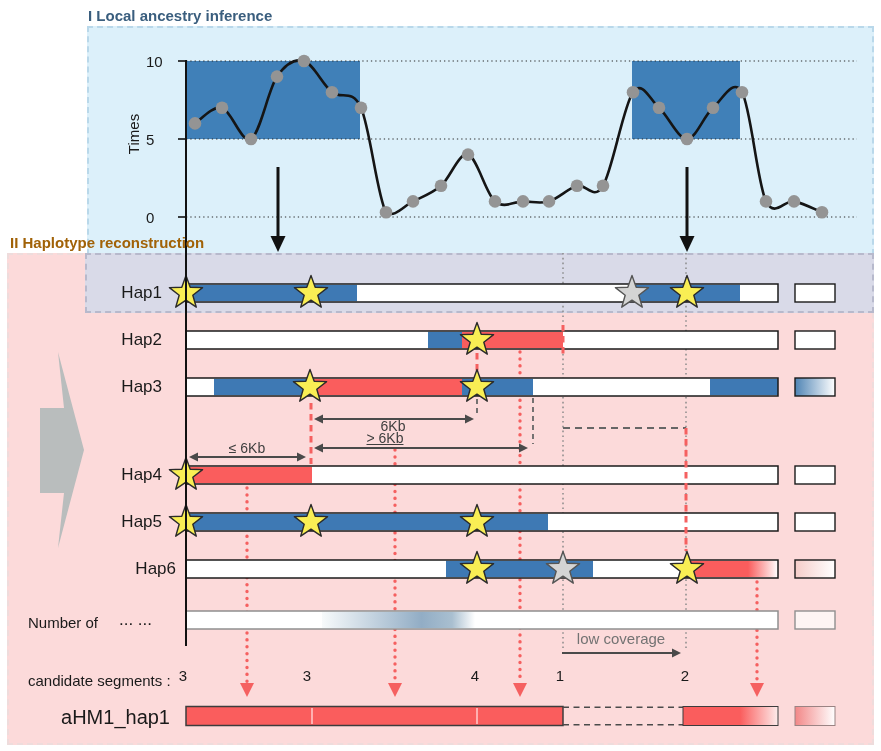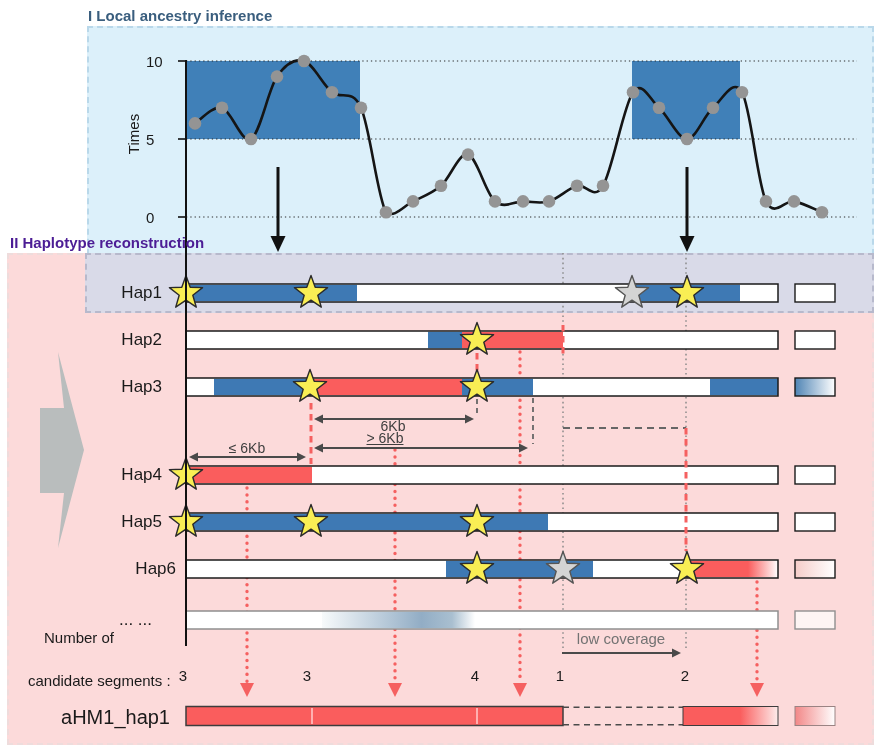--- a/index.html
+++ b/index.html
@@ -205,26 +205,26 @@
         <polygon points="477.0,551.5 481.2,563.2 493.6,563.6 483.8,571.2 487.3,583.2 477.0,576.2 466.7,583.2 470.2,571.2 460.4,563.6 472.8,563.2" fill="#f9ee54" stroke="#2b2b2b" stroke-width="1.4" stroke-linejoin="round"></polygon>
         <polygon points="563.0,551.5 567.2,563.2 579.6,563.6 569.8,571.2 573.3,583.2 563.0,576.2 552.7,583.2 556.2,571.2 546.4,563.6 558.8,563.2" fill="#d4d4d4" stroke="#555" stroke-width="1.4" stroke-linejoin="round"></polygon>
         <polygon points="687.0,551.5 691.2,563.2 703.6,563.6 693.8,571.2 697.3,583.2 687.0,576.2 676.7,583.2 680.2,571.2 670.4,563.6 682.8,563.2" fill="#f9ee54" stroke="#2b2b2b" stroke-width="1.4" stroke-linejoin="round"></polygon>
       </g>
       <g>
         <line x1="186" y1="60" x2="186" y2="646" stroke="#111" stroke-width="2"></line>
       </g>
     </svg>
 
   <div class="lbl title1" id="t1" style="color: rgb(58, 94, 126);">I Local ancestry inference</div>
-  <div class="lbl title2" id="t2" style="color: #4c1d95;">II Haplotype reconstruction</div>
+  <div class="lbl title2" id="t2" style="color: #a16207;">II Haplotype reconstruction</div>
   <div class="lbl ylab">Times</div>
   <div class="lbl ytick" style="top:53px;">10</div>
   <div class="lbl ytick" style="top:131px;">5</div>
   <div class="lbl ytick" style="top:209px;">0</div>
-  <div class="lbl counts" style="left:28px;top:629px;margin-left:16px;">Number of</div>
+  <div class="lbl counts" style="left:28px;top:614px;">Number of</div>
   <div class="lbl counts" style="left:28px;top:672px;">candidate segments :</div>
   <div class="lbl cons" style="left:58px;top:706px;">aHM1_hap1</div>
   <div id="genLabels">
       <div class="lbl rowlabel" style="left:98px;top:283px;">Hap1</div>
       <div class="lbl rowlabel" style="left:98px;top:330px;">Hap2</div>
       <div class="lbl rowlabel" style="left:98px;top:377px;">Hap3</div>
       <div class="lbl rowlabel" style="left:98px;top:465px;">Hap4</div>
       <div class="lbl rowlabel" style="left:98px;top:512px;">Hap5</div>
       <div class="lbl rowlabel" style="left:112px;top:559px;">Hap6</div>
       <div class="lbl rowlabel" style="left:88px;top:610px;">... ...</div>

